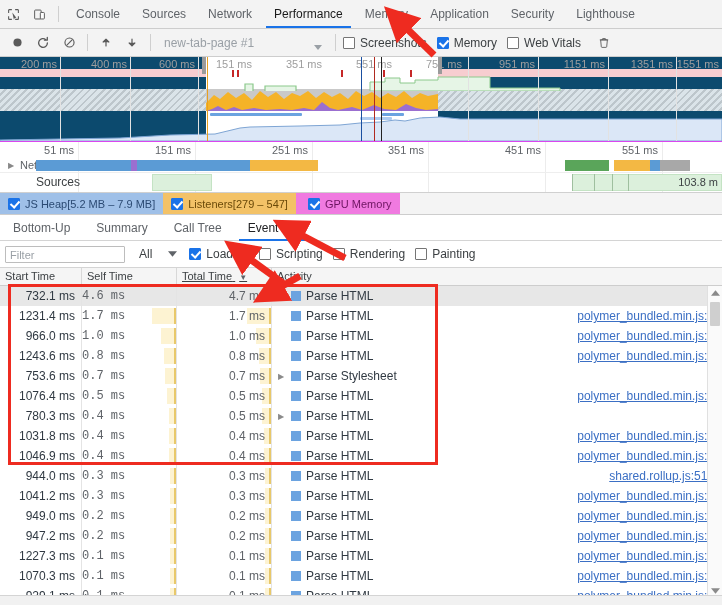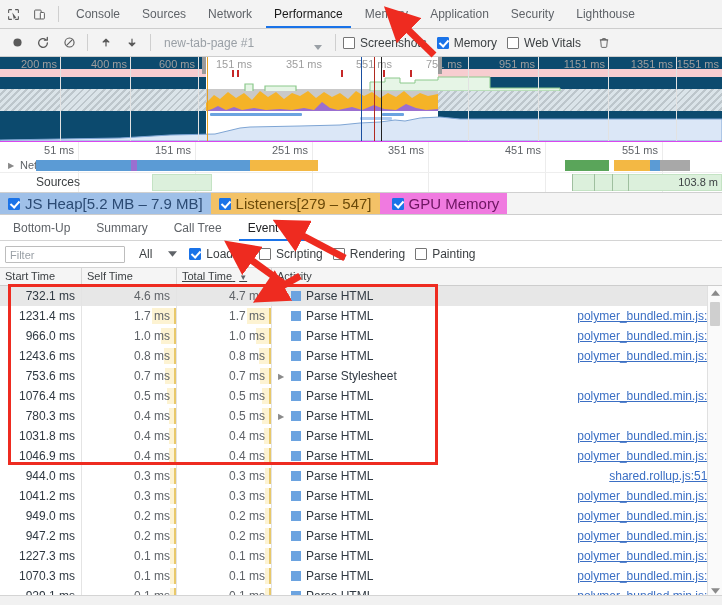--- a/index.html
+++ b/index.html
@@ -85,21 +85,21 @@
   .netrow .exp{position:absolute;left:8px;top:1px;font-size:8px;color:#888;}
   .nseg{position:absolute;top:0;height:11px;}
   .framerow{position:absolute;left:0;top:30px;height:19px;width:100%;border-top:1px solid #eee;}
   .framerow .flbl{position:absolute;left:36px;top:2px;font-size:12px;color:#3c4043;}
   .fbox{position:absolute;top:1px;height:17px;background:#dcf0dc;border:1px solid #c4e3c4;box-sizing:border-box;
         font-size:11px;color:#3c4043;text-align:center;line-height:15px;}
   .ftick{position:absolute;top:1px;width:1px;height:17px;background:#9fbf9f;}
 
   
   .counters{display:flex;height:21px;align-items:stretch;border-bottom:1px solid #cdcdcd;}
-  .cpill{display:flex;align-items:center;gap:5px;padding:0 8px;font-size:15px;white-space:nowrap;}
+  .cpill{display:flex;align-items:center;gap:5px;padding:0 8px;font-size:11px;white-space:nowrap;}
 
   
   .dtabs{height:25px;display:flex;align-items:flex-end;background:#fff;border-bottom:1px solid #d4d4d4;}
   .dtab{padding:0 13px;height:24px;line-height:24px;font-size:12px;color:#5f6368;position:relative;white-space:nowrap;}
   .dtab.active{color:#202124;}
   .dtab.active:after{content:"";position:absolute;left:4px;right:4px;bottom:-1px;height:2px;background:#1a73e8;}
 
   
   .filterrow{height:26px;display:flex;align-items:center;background:#fff;border-bottom:1px solid #d4d4d4;padding-left:5px;}
   .finput{
@@ -109,21 +109,21 @@
   .fall{margin-left:14px;font-size:12px;color:#3c4043;}
   .fcaret{margin-left:16px;color:#5f6368;font-size:9px;}
 
   
   .thead{height:17px;display:flex;background:#f5f5f5;border-bottom:1px solid #cdcdcd;font-size:11px;color:#3c4043;}
   .th{height:17px;line-height:17px;border-right:1px solid #d8d8d8;padding:0 5px;box-sizing:border-box;position:relative;}
   .tbody{position:relative;background:#fff;}
   .row{height:20px;display:flex;align-items:center;font-size:12px;color:#303942;box-sizing:border-box;}
   .row.sel{background:#e7e7e7;}
   .c-start{width:82px;text-align:right;padding-right:6px;box-sizing:border-box;border-right:1px solid #e4e4e4;height:20px;line-height:20px;}
-  .c-self{width:95px;text-align:right;padding-right:6px;box-sizing:border-box;border-right:1px solid #e4e4e4;height:20px;line-height:20px;color:#5f6368;position:relative;}
+  .c-self{width:95px;text-align:left;padding-right:6px;box-sizing:border-box;border-right:1px solid #e4e4e4;height:20px;line-height:20px;color:#5f6368;position:relative;font-family:Liberation Mono, monospace;}
   .c-total{width:95px;text-align:right;padding-right:6px;box-sizing:border-box;border-right:1px solid #e4e4e4;height:20px;line-height:20px;color:#5f6368;position:relative;}
   .row.sel .c-self,.row.sel .c-total{color:#5f6368;}
   .minibar{position:absolute;right:0;top:2px;height:16px;background:#fdf3d2;border-right:2px solid #e8c86a;}
   .c-act{flex:1;display:flex;align-items:center;gap:5px;padding-left:4px;min-width:0;}
   .disc{width:10px;font-size:8px;color:#8a8a8a;text-align:center;}
   .swatch{width:10px;height:10px;background:#6ba3e0;flex:0 0 auto;}
   .actname{white-space:nowrap;}
   .c-src{width:170px;text-align:right;padding-right:8px;box-sizing:border-box;
          font-size:12px;color:#3b6fc4;white-space:nowrap;overflow:hidden;}
   .c-src span{text-decoration:underline;}

